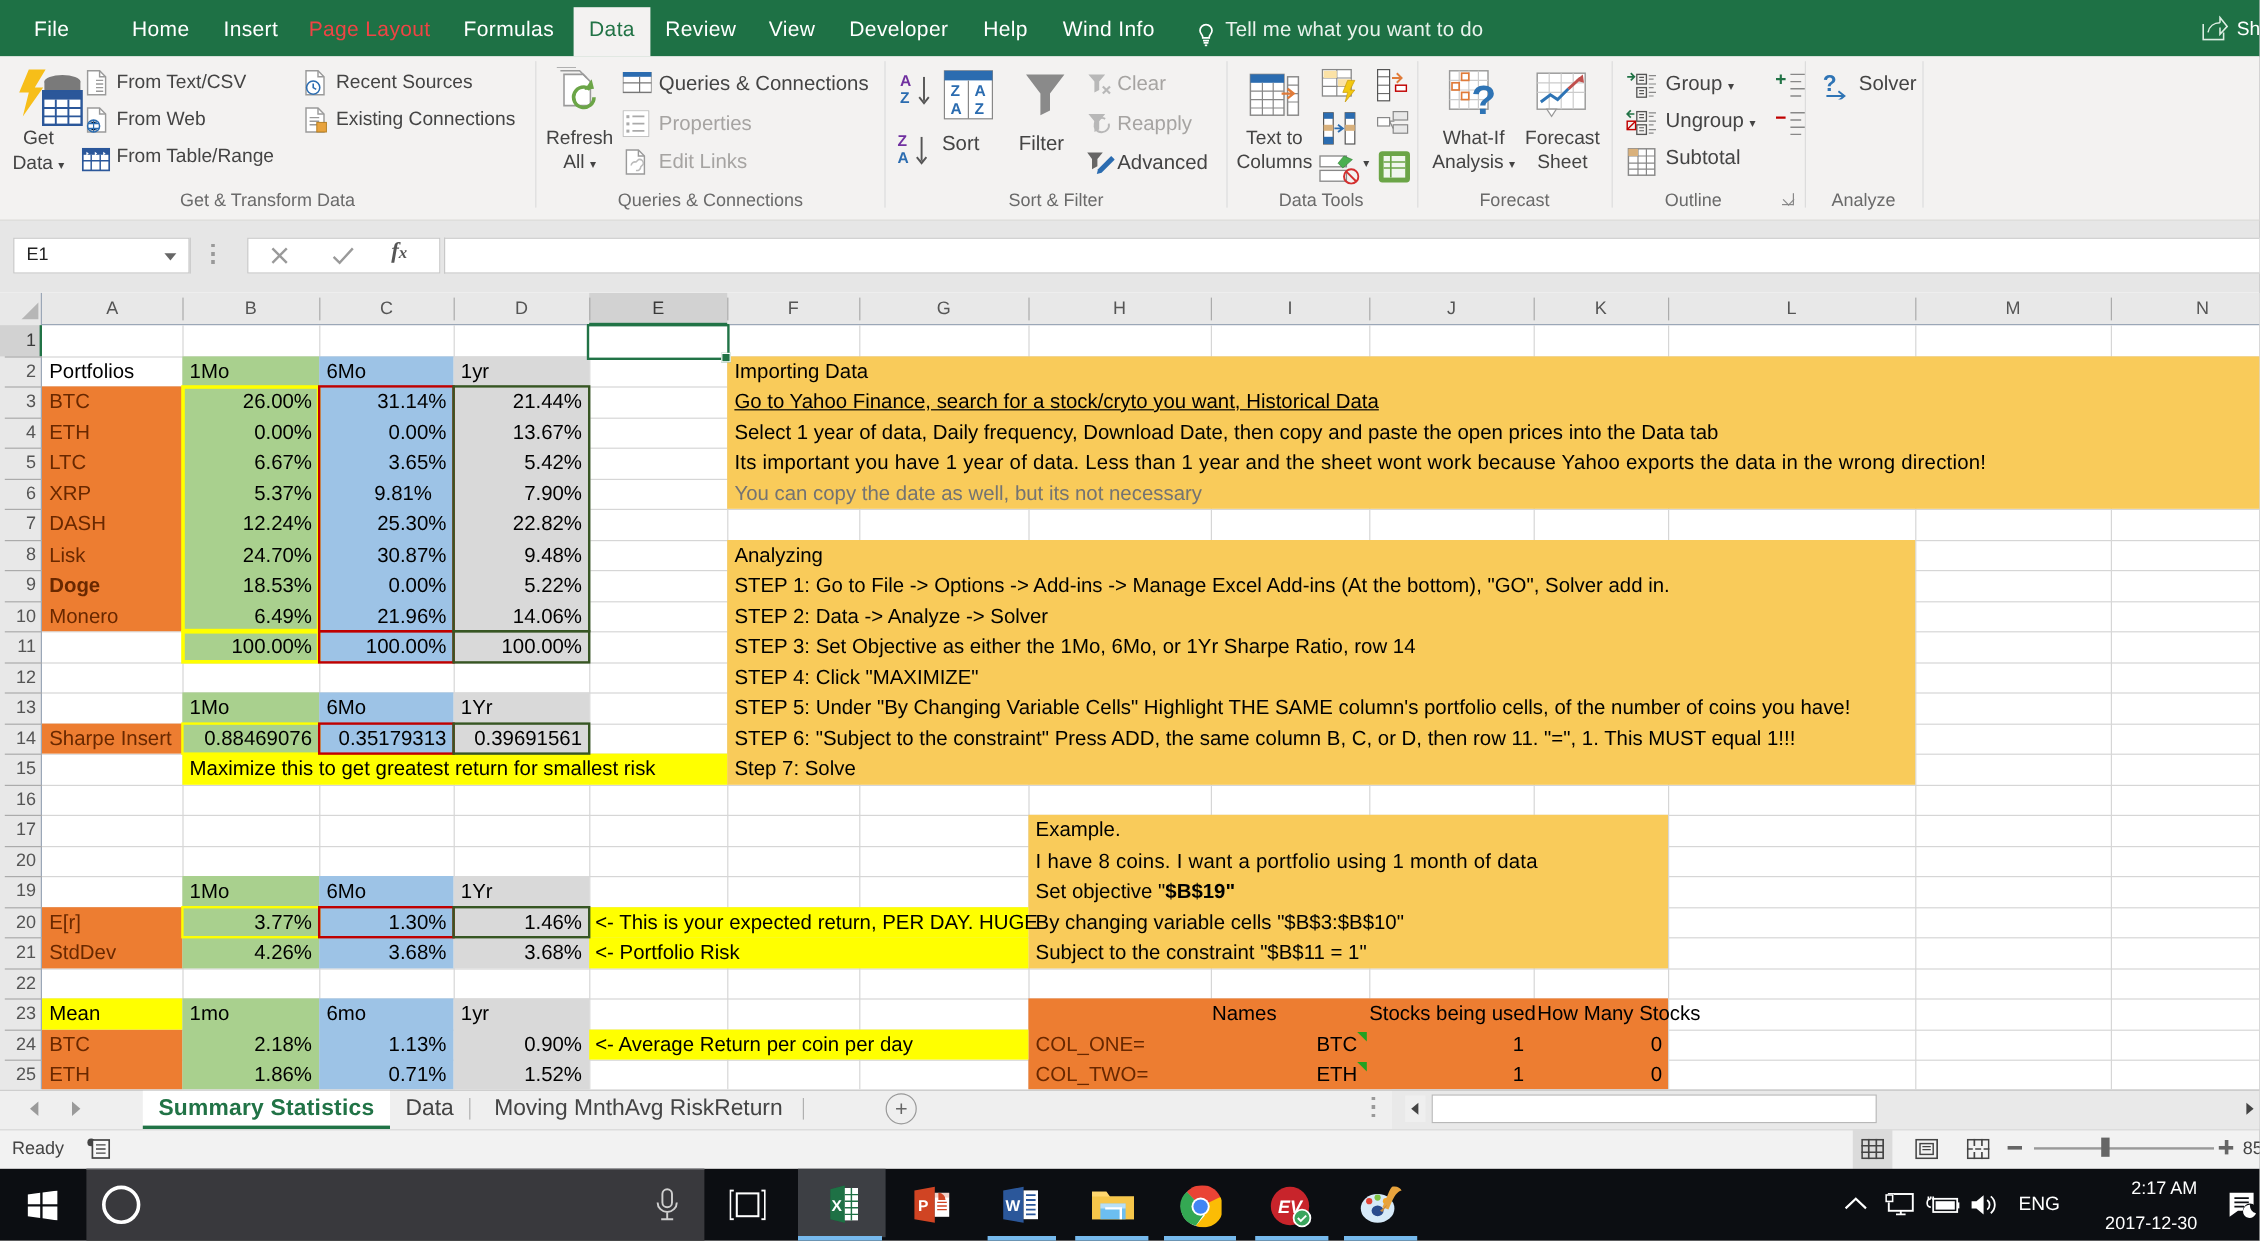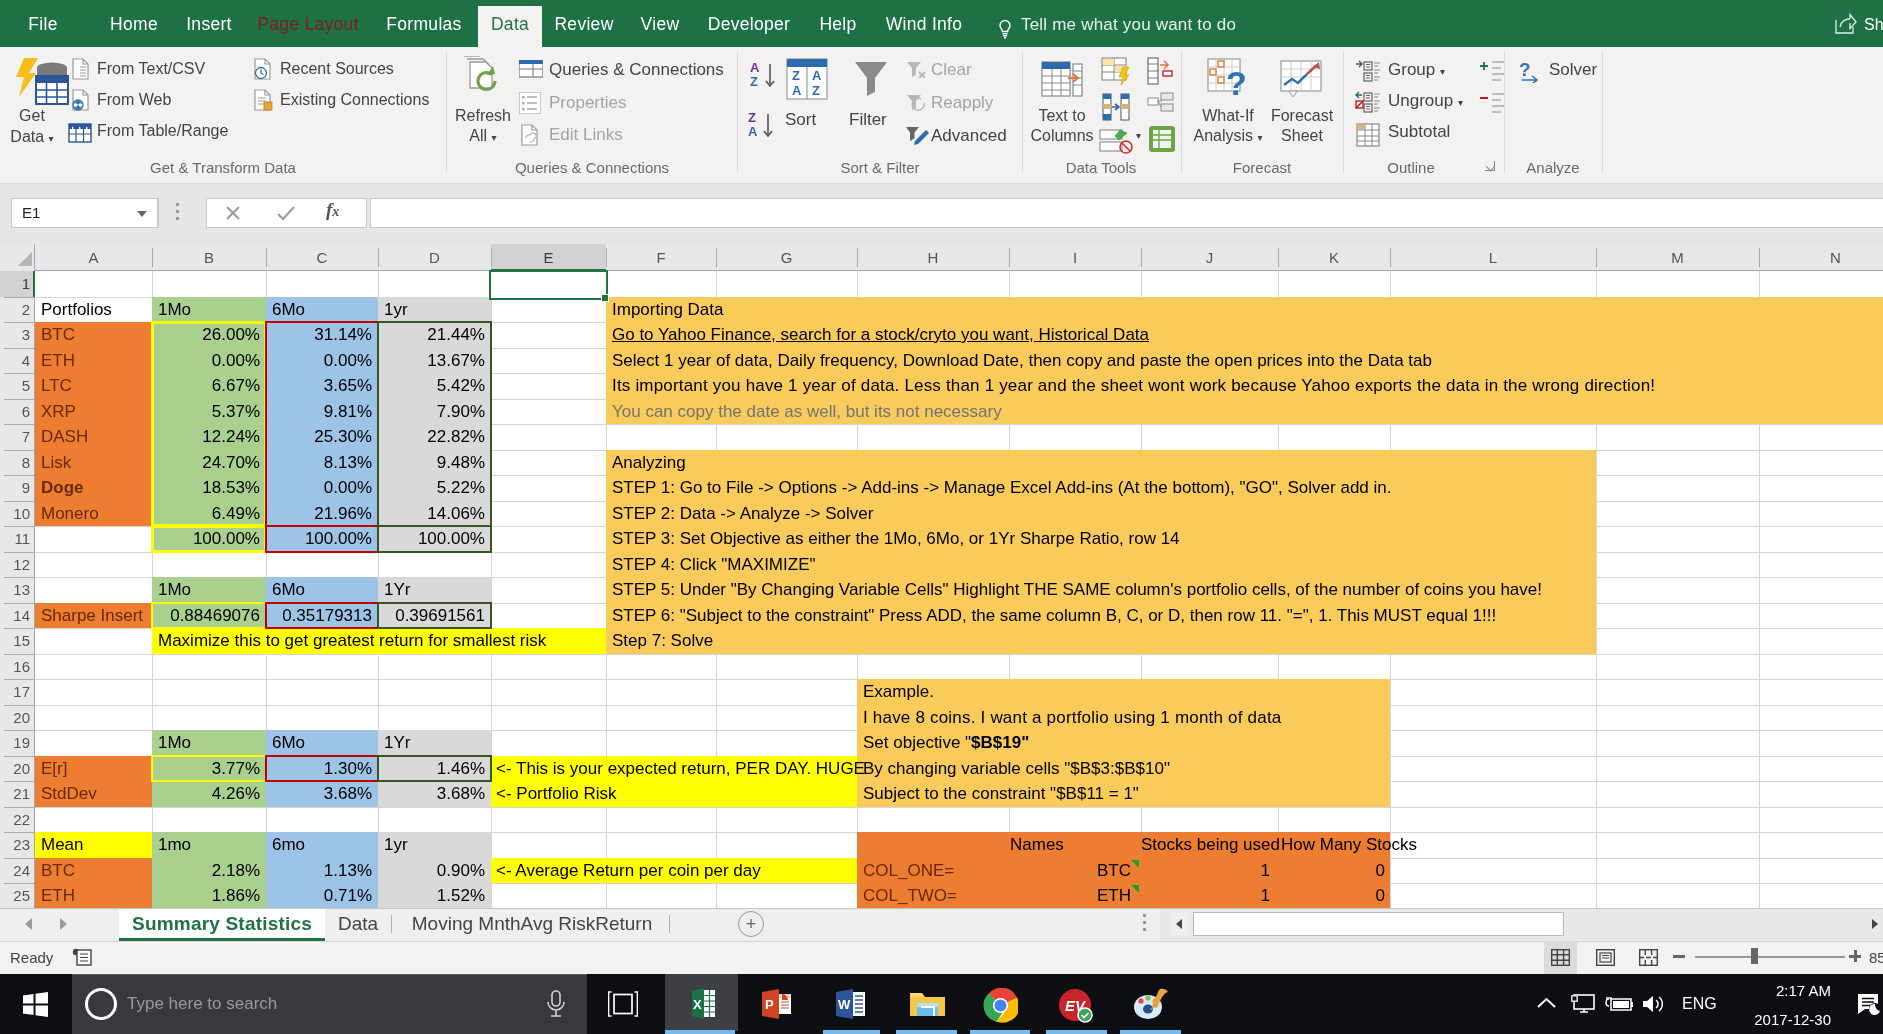--- a/index.html
+++ b/index.html
@@ -10,21 +10,21 @@
 .gsep{position:absolute;top:51px;height:122px;width:1px;background:#dcdcdc}
 svg{display:block}
 </style></head><body>
 <div id="app">
 
 <div class="a" style="left:0;top:0;width:1883px;height:47px;background:#1E7145"></div>
 <div class="a" style="left:478px;top:6px;width:64px;height:41px;background:#F3F2F1"></div>
 <div class="a" style="top:0;left:-37px;width:160px;height:47px;line-height:49px;text-align:center;font-size:17.5px;letter-spacing:0.3px;color:#fff">File</div>
 <div class="a" style="top:0;left:54px;width:160px;height:47px;line-height:49px;text-align:center;font-size:17.5px;letter-spacing:0.3px;color:#fff">Home</div>
 <div class="a" style="top:0;left:129px;width:160px;height:47px;line-height:49px;text-align:center;font-size:17.5px;letter-spacing:0.3px;color:#fff">Insert</div>
-<div class="a" style="top:0;left:228px;width:160px;height:47px;line-height:49px;text-align:center;font-size:17.5px;letter-spacing:0.3px;color:#7f1d1d">Page Layout</div>
+<div class="a" style="top:0;left:228px;width:160px;height:47px;line-height:49px;text-align:center;font-size:17.5px;letter-spacing:0.3px;color:#ef4444">Page Layout</div>
 <div class="a" style="top:0;left:344px;width:160px;height:47px;line-height:49px;text-align:center;font-size:17.5px;letter-spacing:0.3px;color:#fff">Formulas</div>
 <div class="a" style="top:0;left:430px;width:160px;height:47px;line-height:49px;text-align:center;font-size:17.5px;letter-spacing:0.3px;color:#217346">Data</div>
 <div class="a" style="top:0;left:504px;width:160px;height:47px;line-height:49px;text-align:center;font-size:17.5px;letter-spacing:0.3px;color:#fff">Review</div>
 <div class="a" style="top:0;left:580px;width:160px;height:47px;line-height:49px;text-align:center;font-size:17.5px;letter-spacing:0.3px;color:#fff">View</div>
 <div class="a" style="top:0;left:669px;width:160px;height:47px;line-height:49px;text-align:center;font-size:17.5px;letter-spacing:0.3px;color:#fff">Developer</div>
 <div class="a" style="top:0;left:758px;width:160px;height:47px;line-height:49px;text-align:center;font-size:17.5px;letter-spacing:0.3px;color:#fff">Help</div>
 <div class="a" style="top:0;left:844px;width:160px;height:47px;line-height:49px;text-align:center;font-size:17.5px;letter-spacing:0.3px;color:#fff">Wind Info</div>
 <svg class="a" style="left:996px;top:17px" width="18" height="22" viewBox="0 0 18 22">
 <g fill="none" stroke="#fff" stroke-width="1.4">
 <path d="M4 8.5a5 5 0 1 1 10 0c0 2.2-1.6 3.1-2.1 4.6-.2.6-.2 1.4-.2 1.4H6.3s0-.8-.2-1.4C5.6 11.6 4 10.7 4 8.5z"></path>
@@ -481,29 +481,29 @@
 <div class="ct" style="left:35px;top:103.5px;width:117px;font-size:17px;color:#692800;padding-left:6px;">ETH</div>
 <div class="ct" style="left:152px;top:103.5px;width:114px;font-size:17px;color:#000;text-align:right;padding-right:6px;">0.00%</div>
 <div class="ct" style="left:266px;top:103.5px;width:112px;font-size:17px;color:#000;text-align:right;padding-right:6px;">0.00%</div>
 <div class="ct" style="left:378px;top:103.5px;width:113px;font-size:17px;color:#000;text-align:right;padding-right:6px;">13.67%</div>
 <div class="ct" style="left:35px;top:129.0px;width:117px;font-size:17px;color:#692800;padding-left:6px;">LTC</div>
 <div class="ct" style="left:152px;top:129.0px;width:114px;font-size:17px;color:#000;text-align:right;padding-right:6px;">6.67%</div>
 <div class="ct" style="left:266px;top:129.0px;width:112px;font-size:17px;color:#000;text-align:right;padding-right:6px;">3.65%</div>
 <div class="ct" style="left:378px;top:129.0px;width:113px;font-size:17px;color:#000;text-align:right;padding-right:6px;">5.42%</div>
 <div class="ct" style="left:35px;top:154.5px;width:117px;font-size:17px;color:#692800;padding-left:6px;">XRP</div>
 <div class="ct" style="left:152px;top:154.5px;width:114px;font-size:17px;color:#000;text-align:right;padding-right:6px;">5.37%</div>
-<div class="ct" style="left:266px;top:154.5px;width:112px;font-size:17px;color:#000;text-align:right;padding-right:6px;">9.81%</div>
+<div class="ct" style="left:266px;top:154.5px;width:112px;font-size:17px;color:#000;text-align:right;padding-right:18px;">9.81%</div>
 <div class="ct" style="left:378px;top:154.5px;width:113px;font-size:17px;color:#000;text-align:right;padding-right:6px;">7.90%</div>
 <div class="ct" style="left:35px;top:180.0px;width:117px;font-size:17px;color:#692800;padding-left:6px;">DASH</div>
 <div class="ct" style="left:152px;top:180.0px;width:114px;font-size:17px;color:#000;text-align:right;padding-right:6px;">12.24%</div>
 <div class="ct" style="left:266px;top:180.0px;width:112px;font-size:17px;color:#000;text-align:right;padding-right:6px;">25.30%</div>
 <div class="ct" style="left:378px;top:180.0px;width:113px;font-size:17px;color:#000;text-align:right;padding-right:6px;">22.82%</div>
 <div class="ct" style="left:35px;top:205.5px;width:117px;font-size:17px;color:#692800;padding-left:6px;">Lisk</div>
 <div class="ct" style="left:152px;top:205.5px;width:114px;font-size:17px;color:#000;text-align:right;padding-right:6px;">24.70%</div>
-<div class="ct" style="left:266px;top:205.5px;width:112px;font-size:17px;color:#000;text-align:right;padding-right:6px;">8.13%</div>
+<div class="ct" style="left:266px;top:205.5px;width:112px;font-size:17px;color:#000;text-align:right;padding-right:6px;">30.87%</div>
 <div class="ct" style="left:378px;top:205.5px;width:113px;font-size:17px;color:#000;text-align:right;padding-right:6px;">9.48%</div>
 <div class="ct" style="left:35px;top:231.0px;width:117px;font-size:17px;color:#692800;padding-left:6px;font-weight:bold;">Doge</div>
 <div class="ct" style="left:152px;top:231.0px;width:114px;font-size:17px;color:#000;text-align:right;padding-right:6px;">18.53%</div>
 <div class="ct" style="left:266px;top:231.0px;width:112px;font-size:17px;color:#000;text-align:right;padding-right:6px;">0.00%</div>
 <div class="ct" style="left:378px;top:231.0px;width:113px;font-size:17px;color:#000;text-align:right;padding-right:6px;">5.22%</div>
 <div class="ct" style="left:35px;top:256.5px;width:117px;font-size:17px;color:#692800;padding-left:6px;">Monero</div>
 <div class="ct" style="left:152px;top:256.5px;width:114px;font-size:17px;color:#000;text-align:right;padding-right:6px;">6.49%</div>
 <div class="ct" style="left:266px;top:256.5px;width:112px;font-size:17px;color:#000;text-align:right;padding-right:6px;">21.96%</div>
 <div class="ct" style="left:378px;top:256.5px;width:113px;font-size:17px;color:#000;text-align:right;padding-right:6px;">14.06%</div>
 <div class="ct" style="left:152px;top:282.0px;width:114px;font-size:17px;color:#000;text-align:right;padding-right:6px;">100.00%</div>
@@ -624,21 +624,20 @@
 <div class="a" style="left:1869px;top:941px;height:33px;line-height:33px;font-size:15px;color:#444">85</div>
 <div class="a" style="left:0;top:974px;width:1883px;height:60px;background:#0C0E12"></div>
 <svg class="a" style="left:23px;top:992px" width="25" height="25" viewBox="0 0 25 25">
 <path d="M0 3.5L10.5 2v9.5H0z" fill="#fff"></path>
 <path d="M12.5 1.7L25 0v11.5H12.5z" fill="#fff"></path>
 <path d="M0 13.5h10.5V23L0 21.5z" fill="#fff"></path>
 <path d="M12.5 13.5H25V25l-12.5-1.7z" fill="#fff"></path>
 </svg>
 <div class="a" style="left:72px;top:974px;width:515px;height:60px;background:#39393D;border-top:1px solid #5a5a5e"></div>
 <div class="a" style="left:85px;top:988px;width:32px;height:32px;border:3px solid #fff;border-radius:50%"></div>
-<div class="a" style="left:127px;top:974px;height:60px;line-height:60px;font-size:17px;color:#9A9A9A">Type here to search</div>
 <svg class="a" style="left:546px;top:990px" width="20" height="28" viewBox="0 0 20 28">
 <rect x="6" y="1" width="8" height="15" rx="4" fill="none" stroke="#cfcfcf" stroke-width="1.6"></rect>
 <path d="M2 12a8 8 0 0 0 16 0M10 20v6M5 26h10" fill="none" stroke="#cfcfcf" stroke-width="1.6"></path>
 </svg>
 <svg class="a" style="left:608px;top:991px" width="30" height="26" viewBox="0 0 30 26">
 <rect x="6" y="3.5" width="18" height="19" fill="none" stroke="#fff" stroke-width="1.7"></rect>
 <path d="M3.5 1h-3v24h3M26.5 1h3v24h-3" fill="none" stroke="#fff" stroke-width="1.7"></path>
 </svg>
 <div class="a" style="left:665px;top:974px;width:73px;height:57px;background:#3D3F44"></div>
 <svg class="a" style="left:684px;top:987px" width="33" height="33" viewBox="0 0 33 33">

